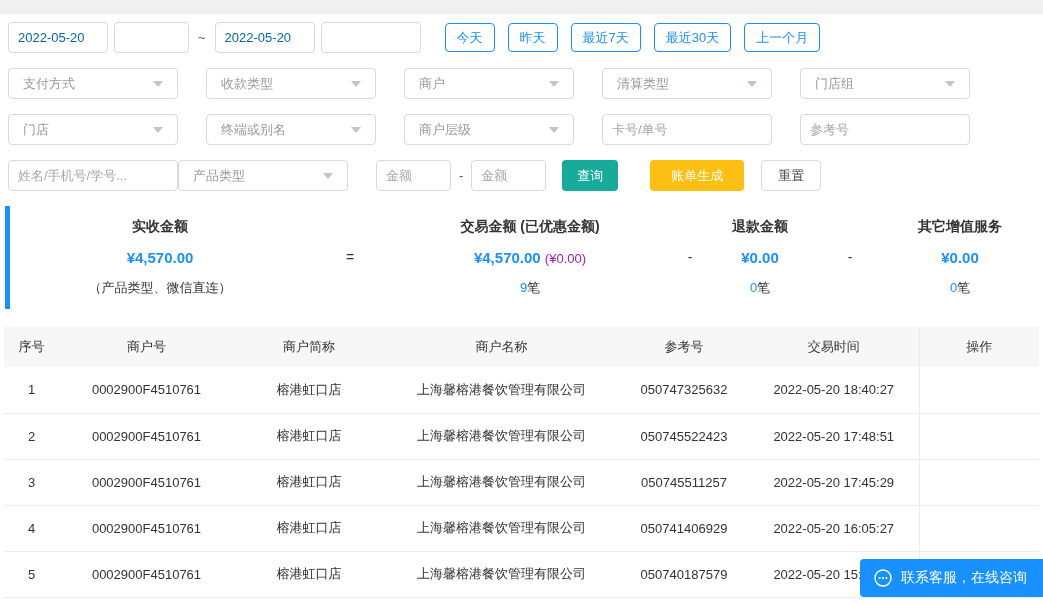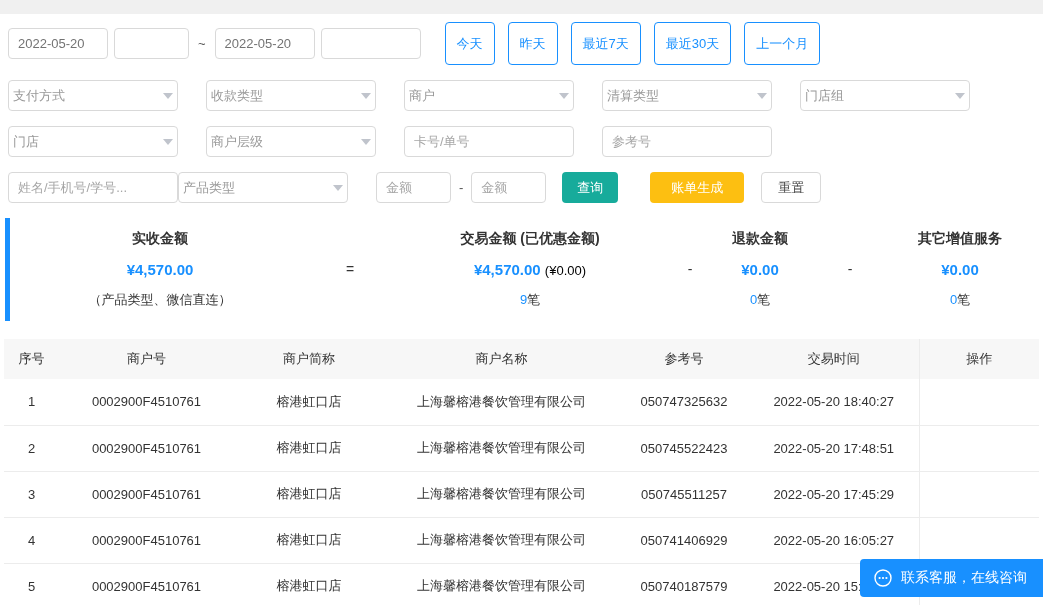--- a/index.html
+++ b/index.html
@@ -9,61 +9,61 @@
     font-size: 13px; color: #333; position: relative;
   }
   .topstrip { height: 14px; background: #f0f0f0; }
 
   
   .filters { padding: 8px 8px 0 8px; }
   .frow { display: flex; align-items: center; margin-bottom: 15px; }
   .gap28 > * { margin-right: 28px; }
   .inp {
     height: 31px; border: 1px solid #d9d9d9; border-radius: 4px;
-    padding: 0 9px; font-size: 13px; color: #737373; outline: none; background: #fff;
+    padding: 0 9px; font-size: 13px; color: #0369a1; outline: none; background: #fff;
     font-family: inherit;
   }
   .inp::placeholder { color: #a6a6a6; }
   .sel {
     height: 31px; width: 170px; border: 1px solid #d9d9d9; border-radius: 4px;
     background: #fff; display: flex; align-items: center; justify-content: space-between;
-    padding: 0 4px; color: #999; cursor: pointer;
+    padding: 0 14px; color: #999; cursor: pointer;
   }
   .caret {
     width: 0; height: 0;
     border-left: 5px solid transparent; border-right: 5px solid transparent;
     border-top: 6px solid #c0c4cc;
   }
   .w100 { width: 100px; } .w75 { width: 75px; } .w120 { width: 100px; }
   .w170 { width: 170px; } .amt { width: 75px; }
   .ml6 { margin-left: 6px; } .ml24 { margin-left: 24px; }
   .sep { margin: 0 9px; color: #555; }
   .dash { margin: 0 8px; color: #555; }
   .qbtn {
-    height: 43px; padding: 0 11px; background: #fff; border: 1px solid #1890ff;
+    height: 29px; padding: 0 11px; background: #fff; border: 1px solid #1890ff;
     color: #1890ff; border-radius: 4px; font-size: 13px; margin-right: 13px;
     cursor: pointer; font-family: inherit;
   }
   .btn {
     height: 31px; border: none; border-radius: 4px; font-size: 13px;
     color: #fff; cursor: pointer; font-family: inherit;
   }
   .btn-query { background: #17ab9b; width: 56px; margin-left: 16px; }
   .btn-bill  { background: #fdbf11; width: 94px; margin-left: 32px; }
   .btn-reset { background: #fff; border: 1px solid #d9d9d9; color: #444; width: 60px; margin-left: 17px; }
 
   
   .summary { margin: 14px 0 0 5px; border-left: 5px solid #1890ff; padding: 12px 0 12px 0; display: flex; }
   .scol { text-align: center; }
   .sc1 { width: 300px; } .sc2 { width: 280px; } .sc3 { width: 100px; } .sc4 { width: 140px; }
   .sop { text-align: center; padding-top: 31px; color: #333; font-size: 14px; }
   .sop1 { width: 80px; } .sop2 { width: 40px; } .sop3 { width: 80px; }
   .stitle { font-size: 14px; font-weight: bold; color: #333; }
   .samount { margin-top: 13px; font-size: 15px; font-weight: bold; color: #1890ff; }
-  .samount .darknote { color: #000000; font-weight: normal; font-size: 13px; }
+  .samount .darknote { color: #a21caf; font-weight: normal; font-size: 13px; }
   .snote { margin-top: 13px; font-size: 13px; color: #333; }
   .snote .blue { color: #1890ff; }
 
   
   .tbl { width: 1035px; margin: 18px 4px 0 4px; border-collapse: collapse; table-layout: fixed; }
   .tbl th {
     background: #f7f7f7; height: 40px; font-weight: normal;
     font-size: 13px; color: #333; text-align: center;
   }
   .tbl td {
@@ -120,20 +120,24 @@
     </div>
     <div class="sel">
       <span>门店组</span>
       <span class="caret"></span>
     </div>
   </div>
 
   <div class="frow gap28">
     <div class="sel">
       <span>门店</span>
+      <span class="caret"></span>
+    </div>
+    <div class="sel">
+      <span>终端或别名</span>
       <span class="caret"></span>
     </div>
     <div class="sel">
       <span>商户层级</span>
       <span class="caret"></span>
     </div>
     <input class="inp w170" placeholder="卡号/单号" style="">
     <input class="inp w170" placeholder="参考号" style="">
   </div>
 

